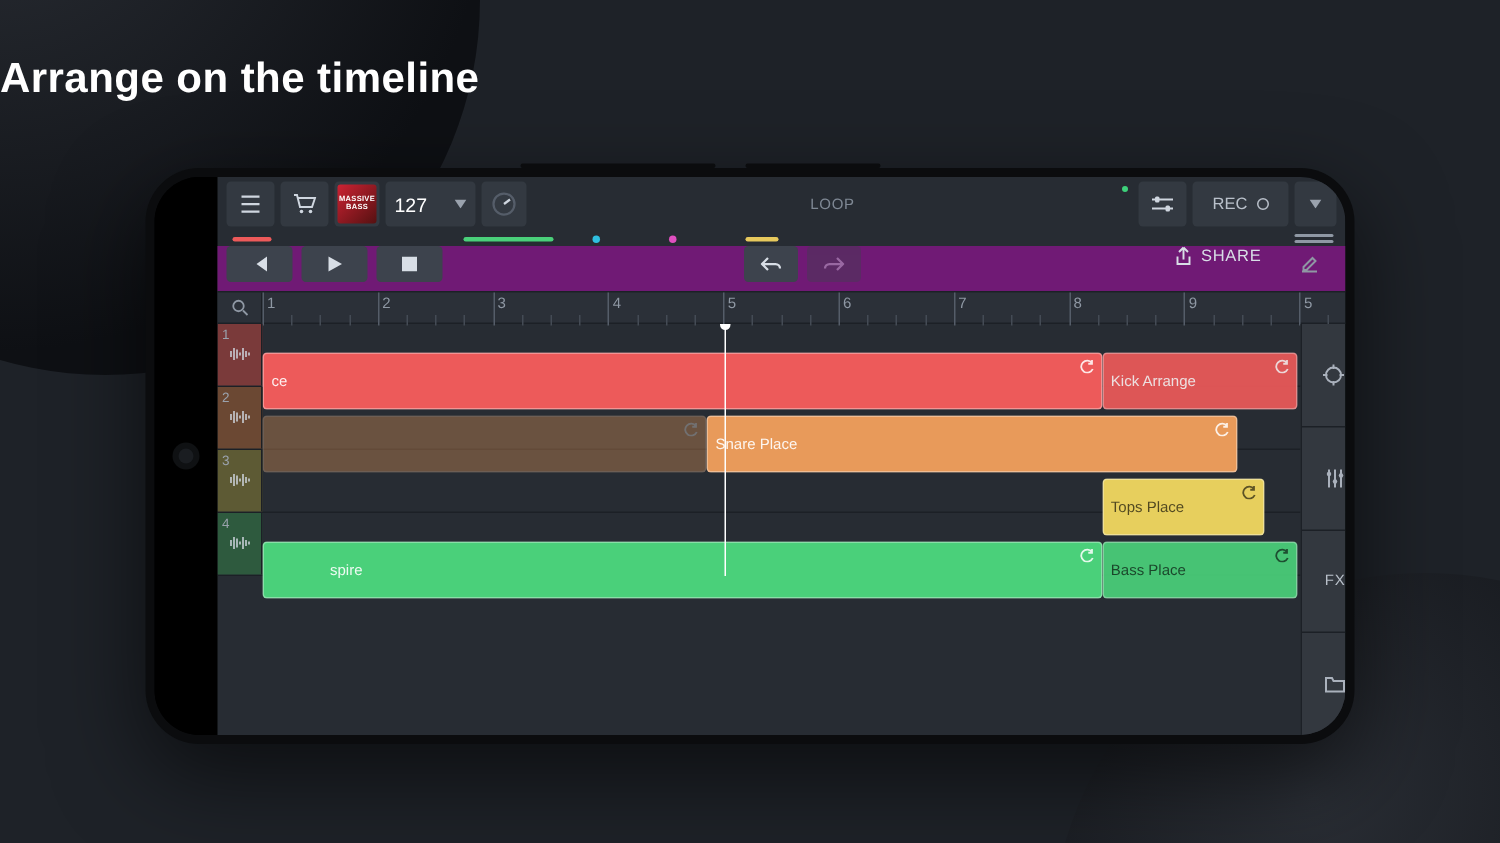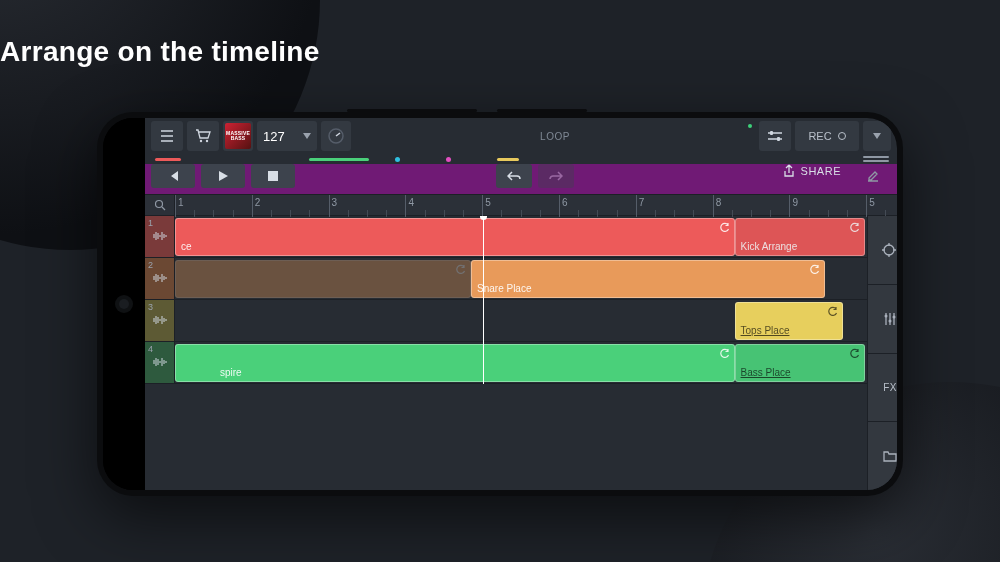--- a/index.html
+++ b/index.html
@@ -221,40 +221,40 @@
   border-right: 1px solid #1c2026;
 }
 .track-num { font-size:9px; color:#9aa2ad; position:absolute; top:2px; left:3px; }
 .wave-ico { color:#aab1bc; font-size: 13px; }
 .track-body {
   flex:1;
   position: relative;
 }
 .clip {
   position: absolute;
-  top: 2px;
+  top: 19px;
   height: 38px;
   border-radius: 3px;
   border: 1px solid rgba(255,255,255,.35);
   color: rgba(255,255,255,.9);
   font-size: 10px;
   display:flex;
-  align-items:flex-end;
+  align-items:center;
   padding: 3px 5px;
   overflow:hidden;
 }
 .clip-ticks {
   position:absolute; top:4px; left:0; right:0; height:12px;
   display:flex;
 }
 .clip-ticks span { width:1px; background:rgba(255,255,255,.35); margin-left:11px; height:6px; }
 .clip-ticks span.lg { height:11px; }
 .clip-loop { position:absolute; top:3px; right:4px; width:10px; height:10px; }
 .clip-loop svg { display:block; }
-.clip-label { color: rgba(0,0,0,.65); text-decoration: underline; }
+.clip-label { color: rgba(0,0,0,.65); }
 
 .playhead {
   position: absolute;
   top: 0;
   width: 1px;
   background: #fff;
   z-index: 5;
 }
 .playhead::before {
   content:"";

